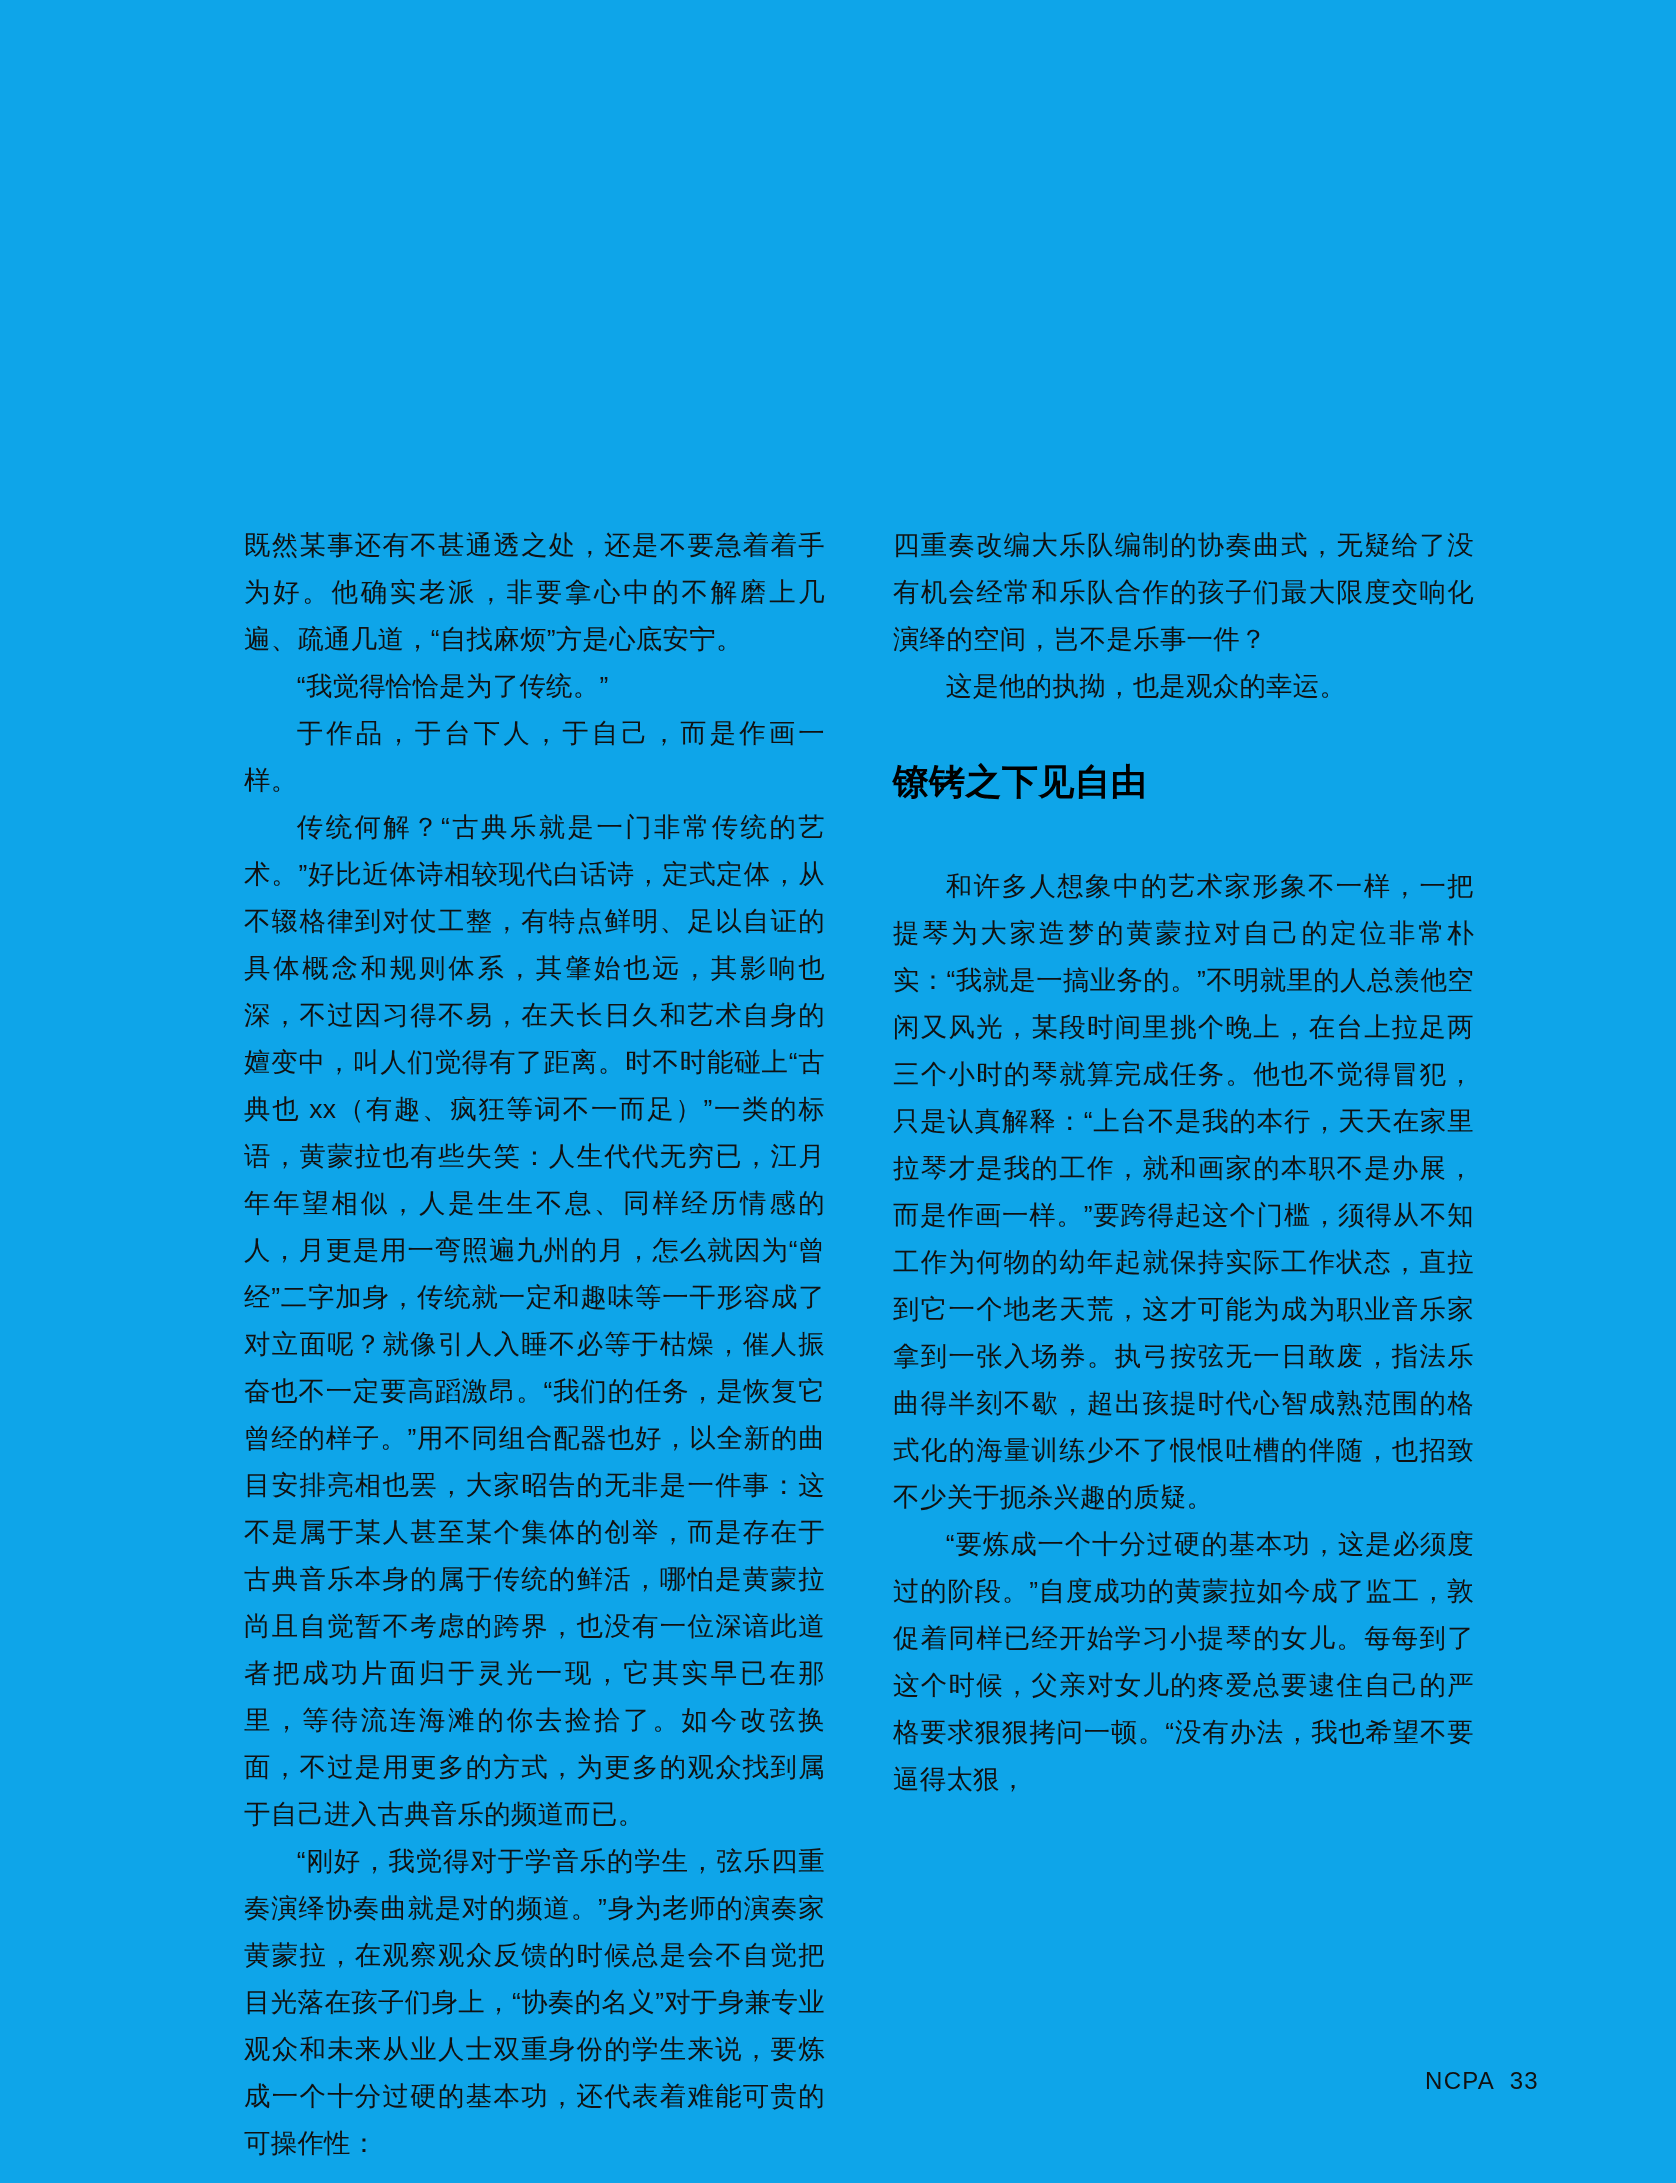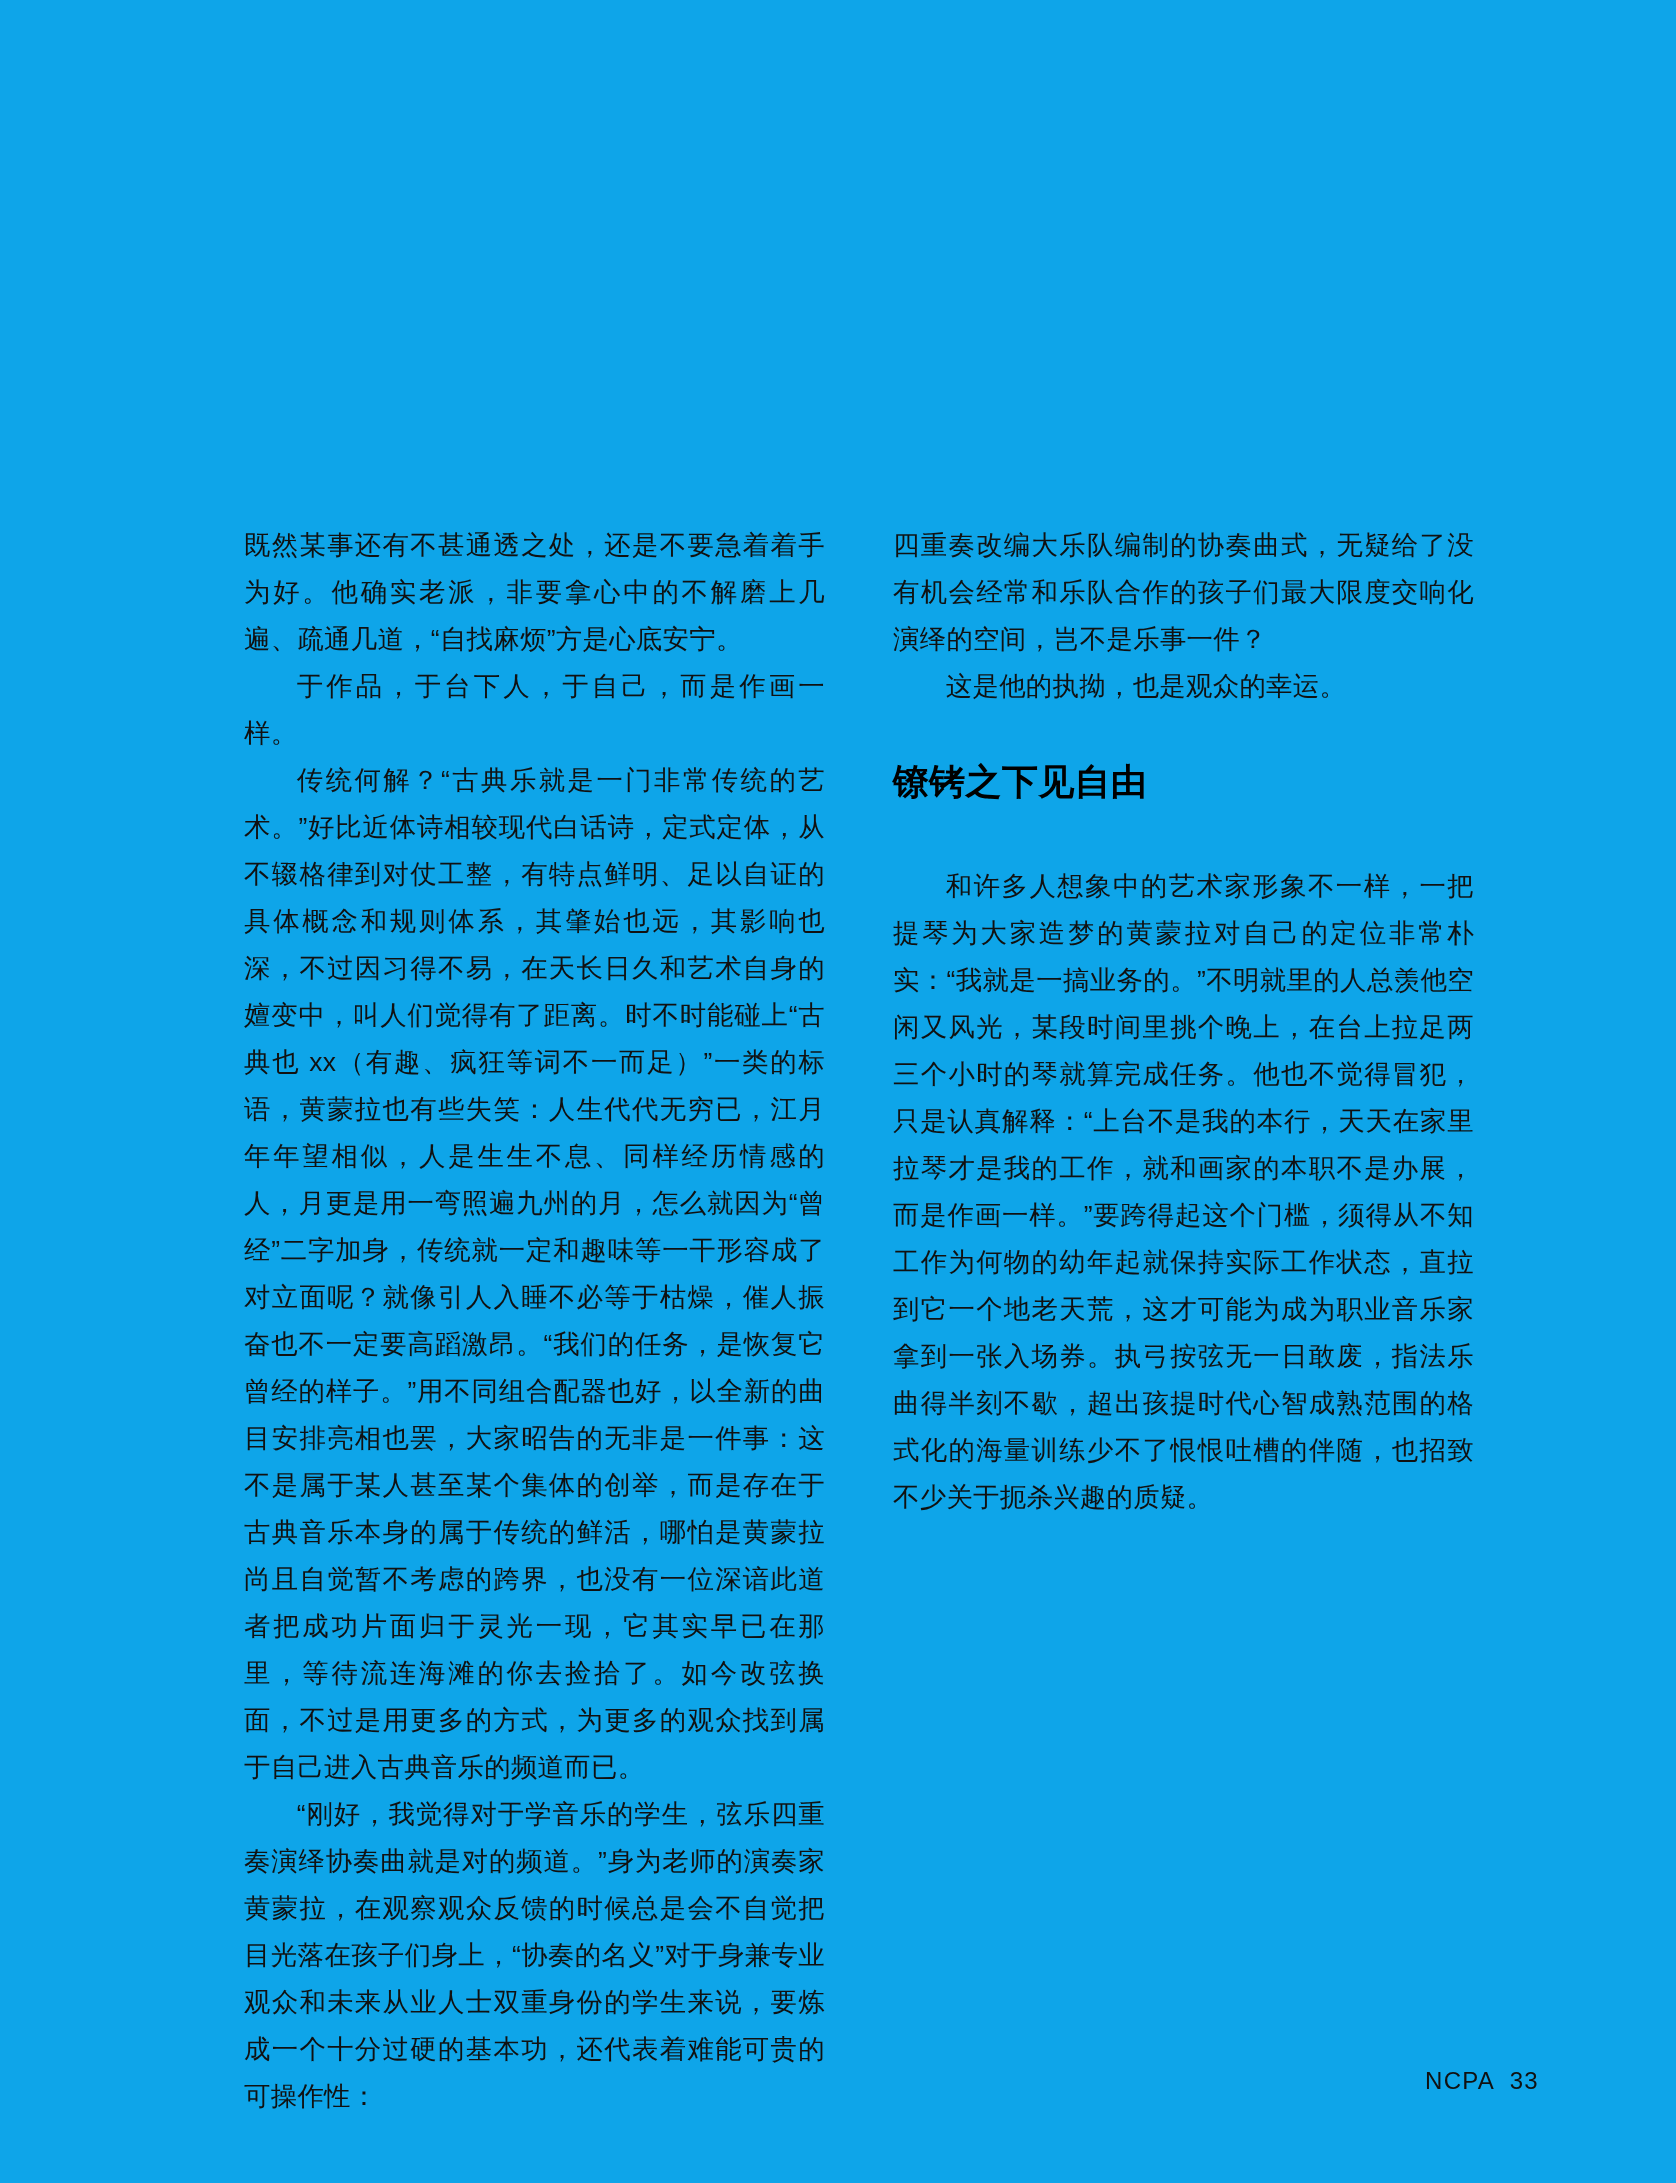--- a/index.html
+++ b/index.html
@@ -55,28 +55,30 @@
     letter-spacing: 1.3px;
   }
 </style>
 </head>
 <body>
 
 <div class="page">
 
   <div class="column col-left">
     <p>既然某事还有不甚通透之处，还是不要急着着手为好。他确实老派，非要拿心中的不解磨上几遍、疏通几道，“自找麻烦”方是心底安宁。</p>
+    <p class="indent">“我觉得恰恰是为了传统。”</p>
     <p class="indent">于作品，于台下人，于自己，而是作画一样。</p>
     <p class="indent">传统何解？“古典乐就是一门非常传统的艺术。”好比近体诗相较现代白话诗，定式定体，从不辍格律到对仗工整，有特点鲜明、足以自证的具体概念和规则体系，其肇始也远，其影响也深，不过因习得不易，在天长日久和艺术自身的嬗变中，叫人们觉得有了距离。时不时能碰上“古典也 xx（有趣、疯狂等词不一而足）”一类的标语，黄蒙拉也有些失笑：人生代代无穷已，江月年年望相似，人是生生不息、同样经历情感的人，月更是用一弯照遍九州的月，怎么就因为“曾经”二字加身，传统就一定和趣味等一干形容成了对立面呢？就像引人入睡不必等于枯燥，催人振奋也不一定要高蹈激昂。“我们的任务，是恢复它曾经的样子。”用不同组合配器也好，以全新的曲目安排亮相也罢，大家昭告的无非是一件事：这不是属于某人甚至某个集体的创举，而是存在于古典音乐本身的属于传统的鲜活，哪怕是黄蒙拉尚且自觉暂不考虑的跨界，也没有一位深谙此道者把成功片面归于灵光一现，它其实早已在那里，等待流连海滩的你去捡拾了。如今改弦换面，不过是用更多的方式，为更多的观众找到属于自己进入古典音乐的频道而已。</p>
     <p class="indent">“刚好，我觉得对于学音乐的学生，弦乐四重奏演绎协奏曲就是对的频道。”身为老师的演奏家黄蒙拉，在观察观众反馈的时候总是会不自觉把目光落在孩子们身上，“协奏的名义”对于身兼专业观众和未来从业人士双重身份的学生来说，要炼成一个十分过硬的基本功，还代表着难能可贵的可操作性：</p>
   </div>
 
   <div class="column col-right">
     <p>四重奏改编大乐队编制的协奏曲式，无疑给了没有机会经常和乐队合作的孩子们最大限度交响化演绎的空间，岂不是乐事一件？</p>
     <p class="indent">这是他的执拗，也是观众的幸运。</p>
     <h2 class="section-heading">镣铐之下见自由</h2>
     <p class="indent">和许多人想象中的艺术家形象不一样，一把提琴为大家造梦的黄蒙拉对自己的定位非常朴实：“我就是一搞业务的。”不明就里的人总羡他空闲又风光，某段时间里挑个晚上，在台上拉足两三个小时的琴就算完成任务。他也不觉得冒犯，只是认真解释：“上台不是我的本行，天天在家里拉琴才是我的工作，就和画家的本职不是办展，而是作画一样。”要跨得起这个门槛，须得从不知工作为何物的幼年起就保持实际工作状态，直拉到它一个地老天荒，这才可能为成为职业音乐家拿到一张入场券。执弓按弦无一日敢废，指法乐曲得半刻不歇，超出孩提时代心智成熟范围的格式化的海量训练少不了恨恨吐槽的伴随，也招致不少关于扼杀兴趣的质疑。</p>
+    <p class="indent">“要炼成一个十分过硬的基本功，这是必须度过的阶段。”自度成功的黄蒙拉如今成了监工，敦促着同样已经开始学习小提琴的女儿。每每到了这个时候，父亲对女儿的疼爱总要逮住自己的严格要求狠狠拷问一顿。“没有办法，我也希望不要逼得太狠，</p>
   </div>
 
   <div class="page-footer">NCPA  33</div>
 
 </div>
 
 
 </body></html>

